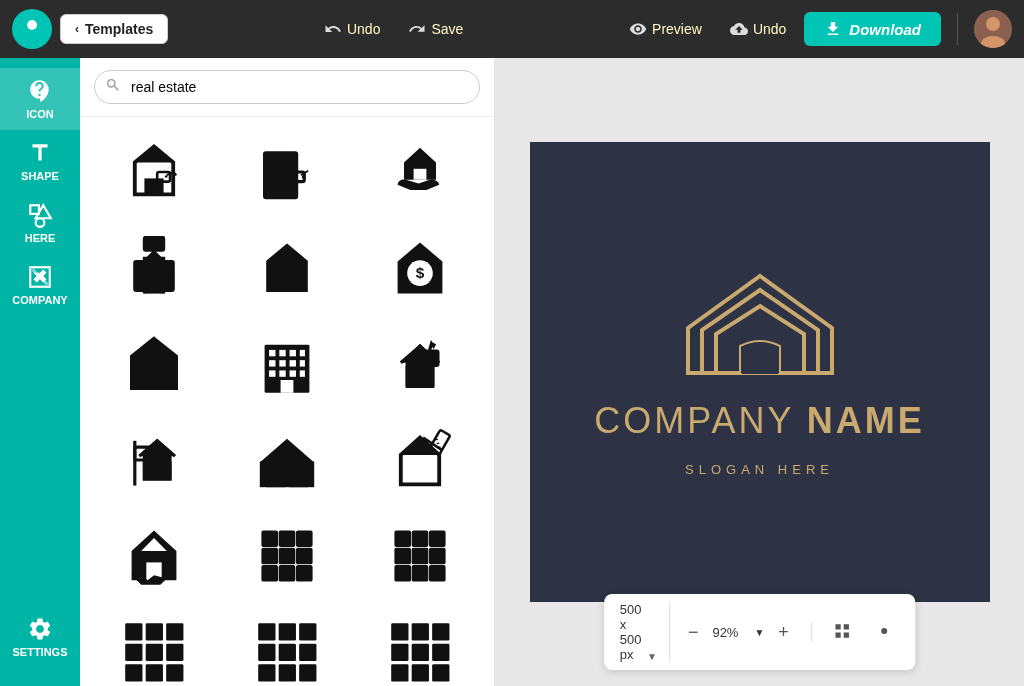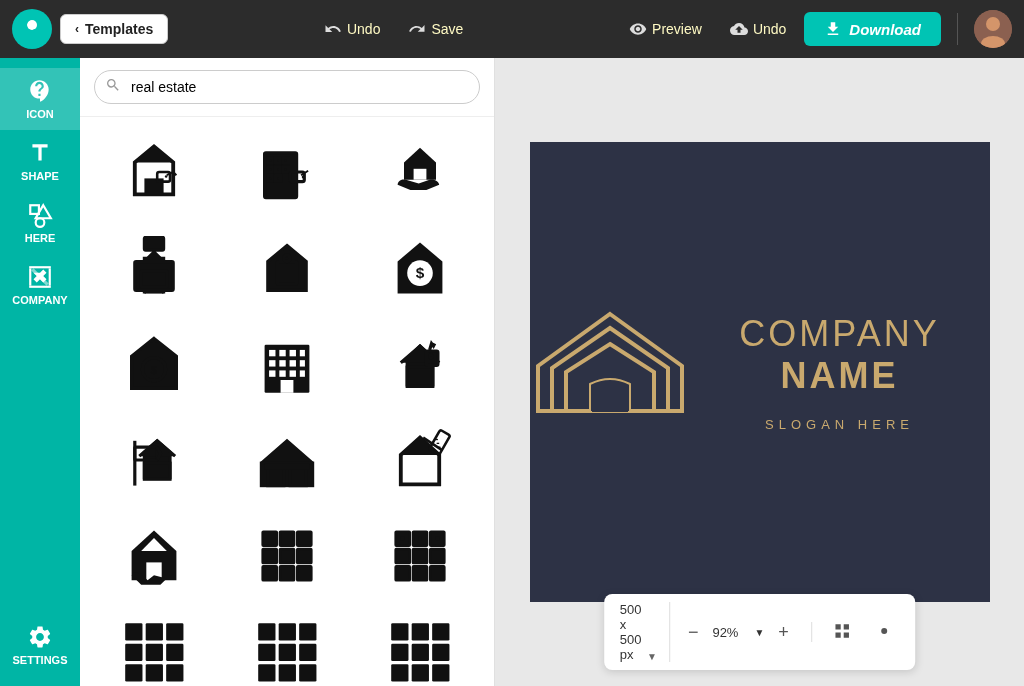--- a/index.html
+++ b/index.html
@@ -107,21 +107,21 @@
       font-size: 11px;
       font-weight: 600;
       gap: 4px;
     }
     .sidebar-item.active { background: rgba(255,255,255,0.2); }
     .sidebar-item svg { width: 26px; height: 26px; fill: white; }
 
     .sidebar-bottom {
       margin-top: auto;
       width: 100%;
-      padding-bottom: 10px;
+      padding-bottom: 18px;
     }
 
     
     .icon-panel {
       width: 415px;
       background: white;
       display: flex;
       flex-direction: column;
       flex-shrink: 0;
       border-right: 1px solid #e0e0e0;
@@ -181,20 +181,21 @@
       justify-content: center;
       position: relative;
     }
 
     .canvas-container {
       width: 460px;
       height: 460px;
       background: #2d3245;
       position: relative;
       display: flex;
+      flex-direction: column;
       align-items: center;
       justify-content: center;
     }
 
     .logo-house {
       margin-bottom: 18px;
     }
 
     .company-text {
       text-align: center;

